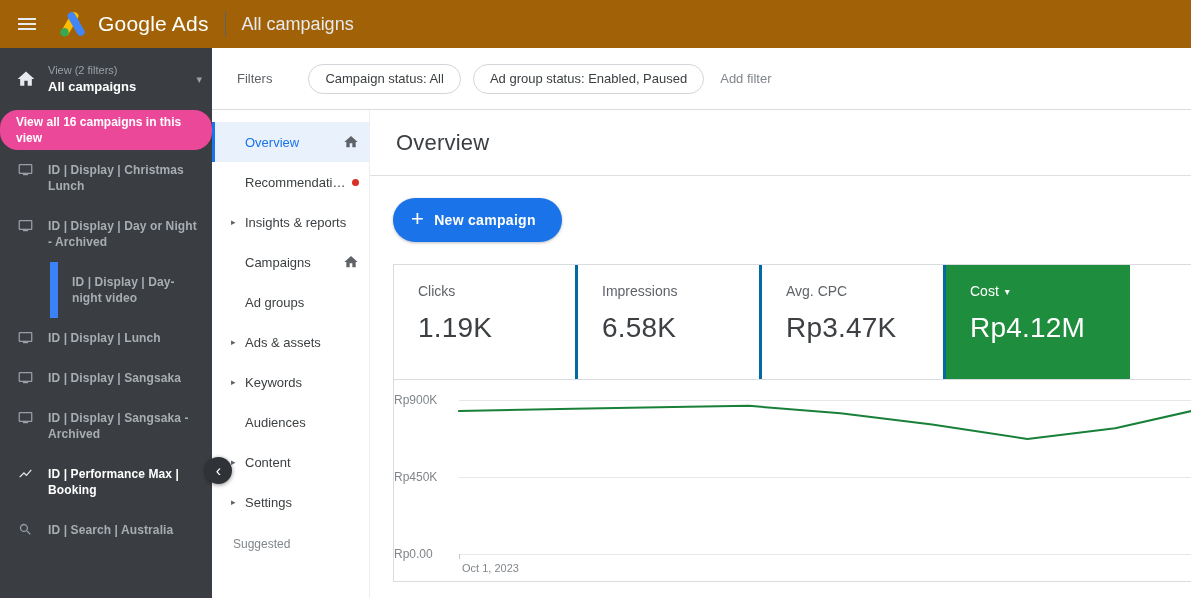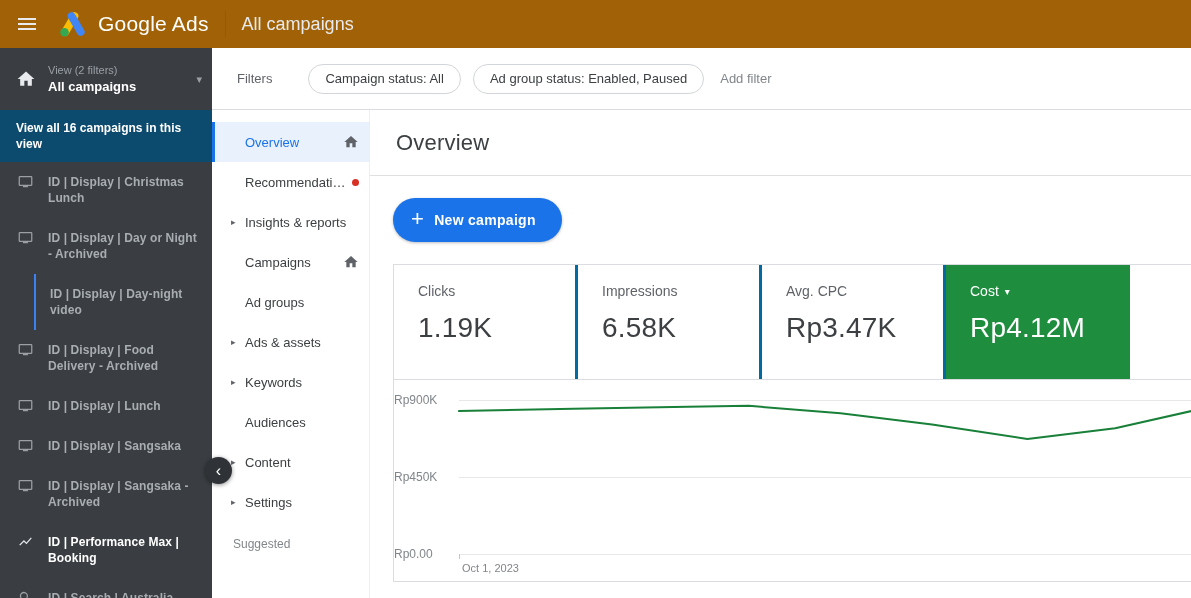--- a/index.html
+++ b/index.html
@@ -20,29 +20,29 @@
 
   
   .sidebar { flex:0 0 212px; width:212px; background:#3a3e42; display:flex; flex-direction:column; overflow:hidden; }
   .view-switcher { height:62px; display:flex; align-items:center; padding:0 10px 0 16px; cursor:pointer; }
   .vs-home { width:20px; height:20px; color:#e8eaed; margin-right:12px; flex:0 0 auto; }
   .vs-home svg { width:20px; height:20px; }
   .vs-text { flex:1; min-width:0; }
   .vs-label { font-size:11px; color:#9aa0a6; margin-bottom:3px; }
   .vs-value { font-size:13px; font-weight:700; color:#fff; }
   .vs-caret { color:#9aa0a6; font-size:11px; margin-left:6px; }
-  .sidebar-header { background:#0c4a6e; color:#fff; font-size:12px; font-weight:700; line-height:16px; padding:10px 16px; }
+  .sidebar-header { background:#ec4899; color:#fff; font-size:12px; font-weight:700; line-height:16px; padding:4px 16px;border-radius:18px; }
   .camp-list { flex:1; overflow:hidden; }
   .camp-item { display:flex; padding:12px 12px 12px 18px; cursor:pointer; }
   .camp-icon { width:16px; height:16px; color:#9aa0a6; margin-right:14px; flex:0 0 auto; margin-top:0; }
   .camp-icon svg { width:15px; height:15px; display:block; }
   .camp-label { font-size:12px; font-weight:700; line-height:16px; color:#a8adb2; letter-spacing:.1px; }
   .camp-item.active .camp-label { color:#fff; }
   .camp-item.active .camp-icon { color:#e8eaed; }
-  .camp-item.sub { margin-left:34px; border-left:2px solid #3b82f6; padding-left:14px; }
+  .camp-item.sub { margin-left:50px; border-left:8px solid #3b82f6; padding-left:14px; }
 
   
   .right-col { flex:1; display:flex; flex-direction:column; min-width:0; }
   .filterbar { flex:0 0 62px; height:62px; background:#fff; border-bottom:1px solid #dadce0; display:flex; align-items:center; padding-left:25px; }
   .filters-label { font-size:13px; color:#5f6368; margin-right:36px; }
   .chips { display:flex; gap:12px; }
   .chip { height:30px; display:flex; align-items:center; padding:0 16px; border:1px solid #d2d5d9; border-radius:16px; font-size:13px; color:#3c4043; background:#fff; cursor:pointer; white-space:nowrap; }
   .add-filter { font-size:13px; color:#80868b; margin-left:16px; cursor:pointer; background:none; border:none; }
 
   .content-row { flex:1; display:flex; min-height:0; }
@@ -144,28 +144,20 @@
               </svg>
             </span>
     <span class="camp-label">ID | Display | Day or Night - Archived</span>
   </div>
 
   <div class="camp-item sub">
 
     <span class="camp-label">ID | Display | Day-night video</span>
   </div>
 
-  <div class="camp-item">
-    <span class="camp-icon">
-              <svg viewBox="0 0 24 24" fill="currentColor">
-                <path d="M21 3H3a2 2 0 0 0-2 2v12a2 2 0 0 0 2 2h5v2h8v-2h5a2 2 0 0 0 2-2V5a2 2 0 0 0-2-2zm0 14H3V5h18v12z"></path>
-              </svg>
-            </span>
-    <span class="camp-label">ID | Display | Food Delivery - Archived</span>
-  </div>
 
   <div class="camp-item">
     <span class="camp-icon">
               <svg viewBox="0 0 24 24" fill="currentColor">
                 <path d="M21 3H3a2 2 0 0 0-2 2v12a2 2 0 0 0 2 2h5v2h8v-2h5a2 2 0 0 0 2-2V5a2 2 0 0 0-2-2zm0 14H3V5h18v12z"></path>
               </svg>
             </span>
     <span class="camp-label">ID | Display | Lunch</span>
   </div>
 

